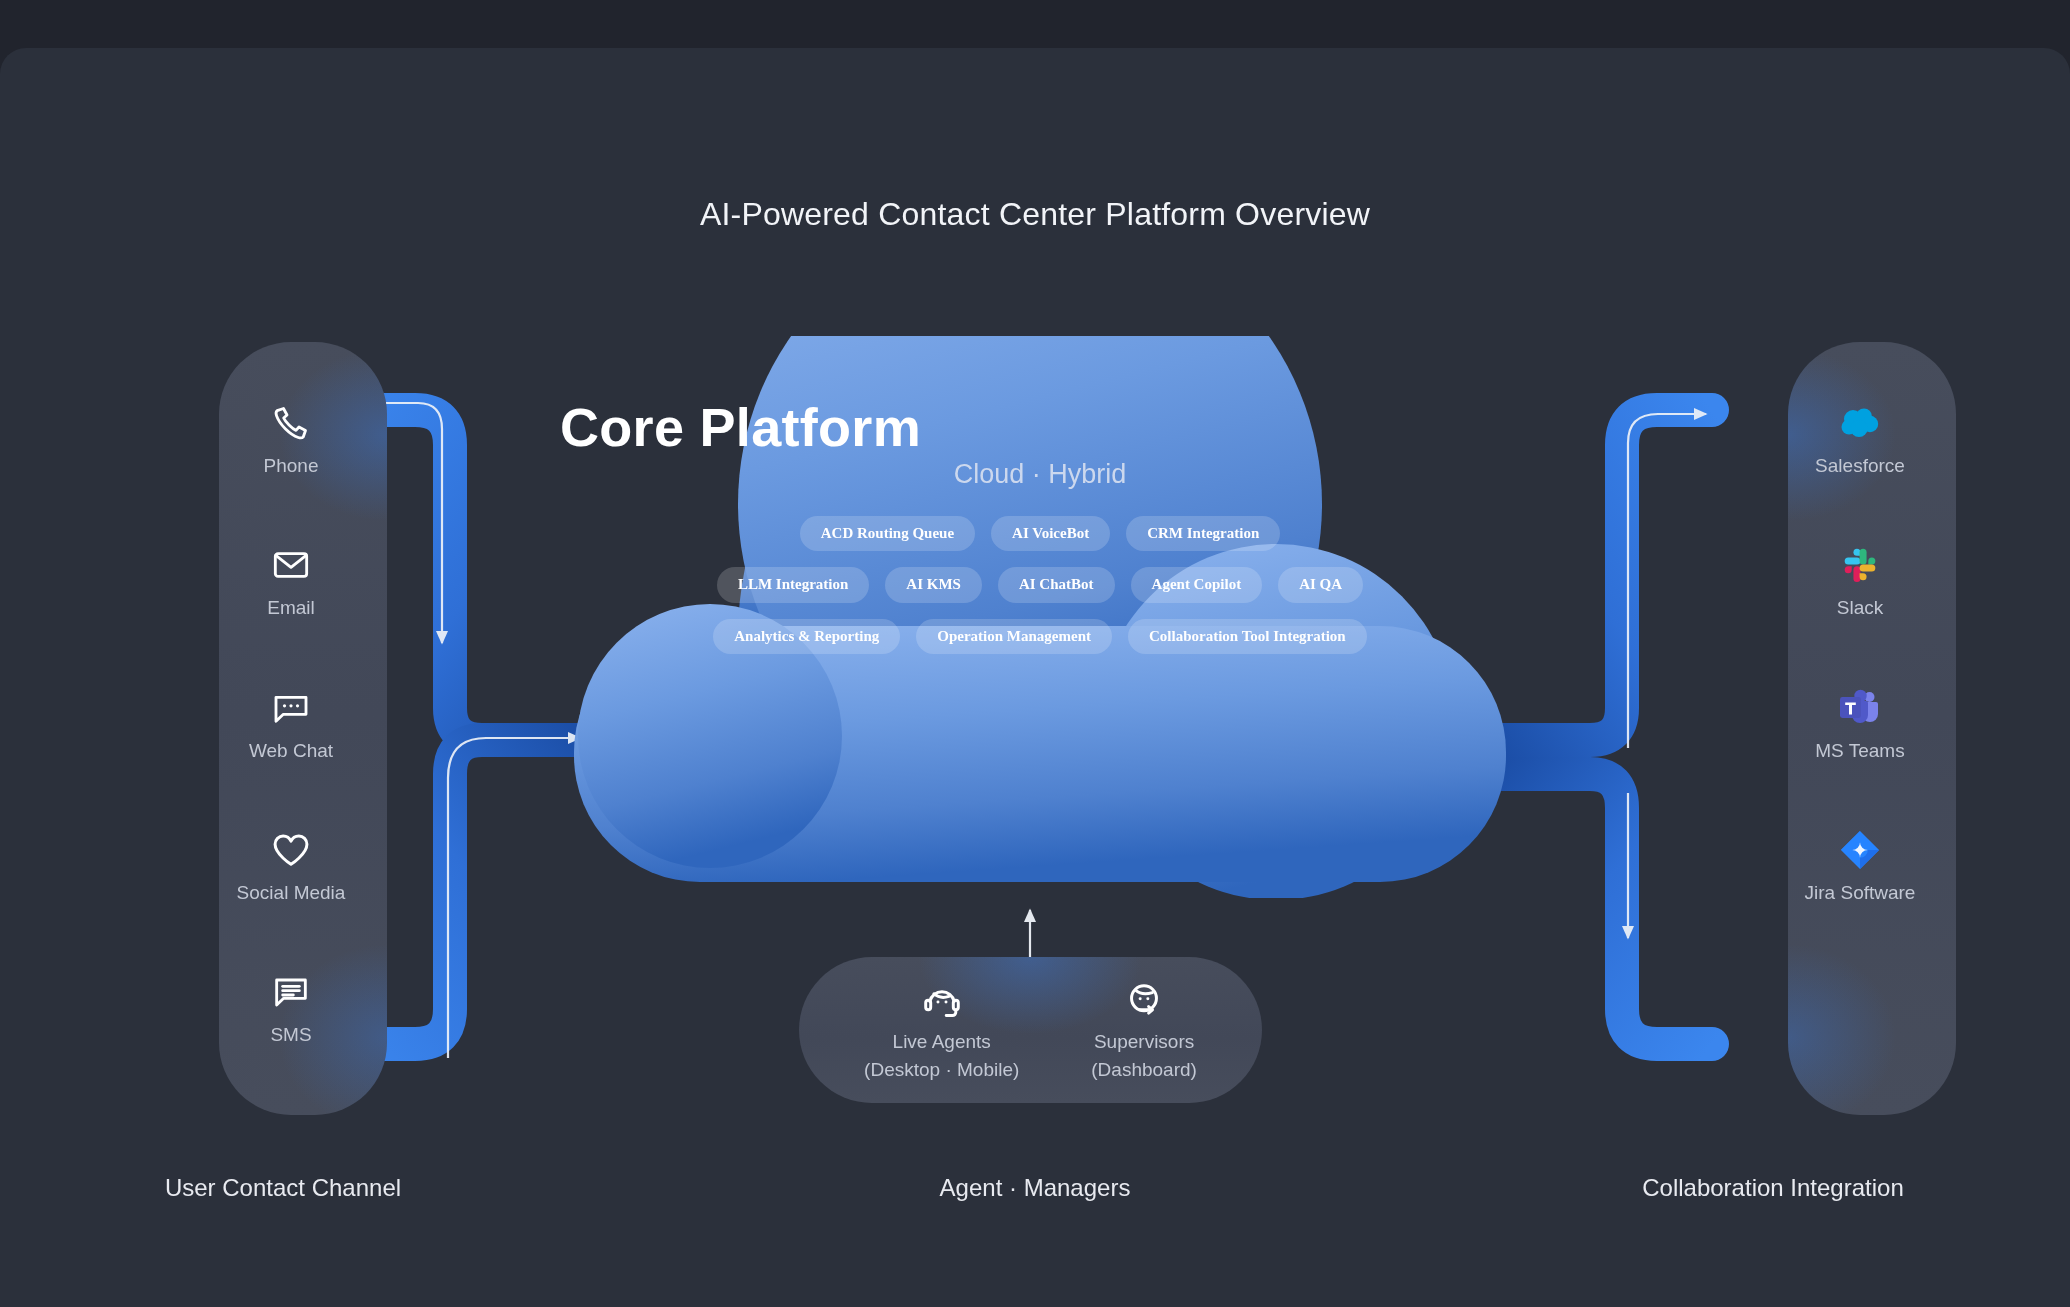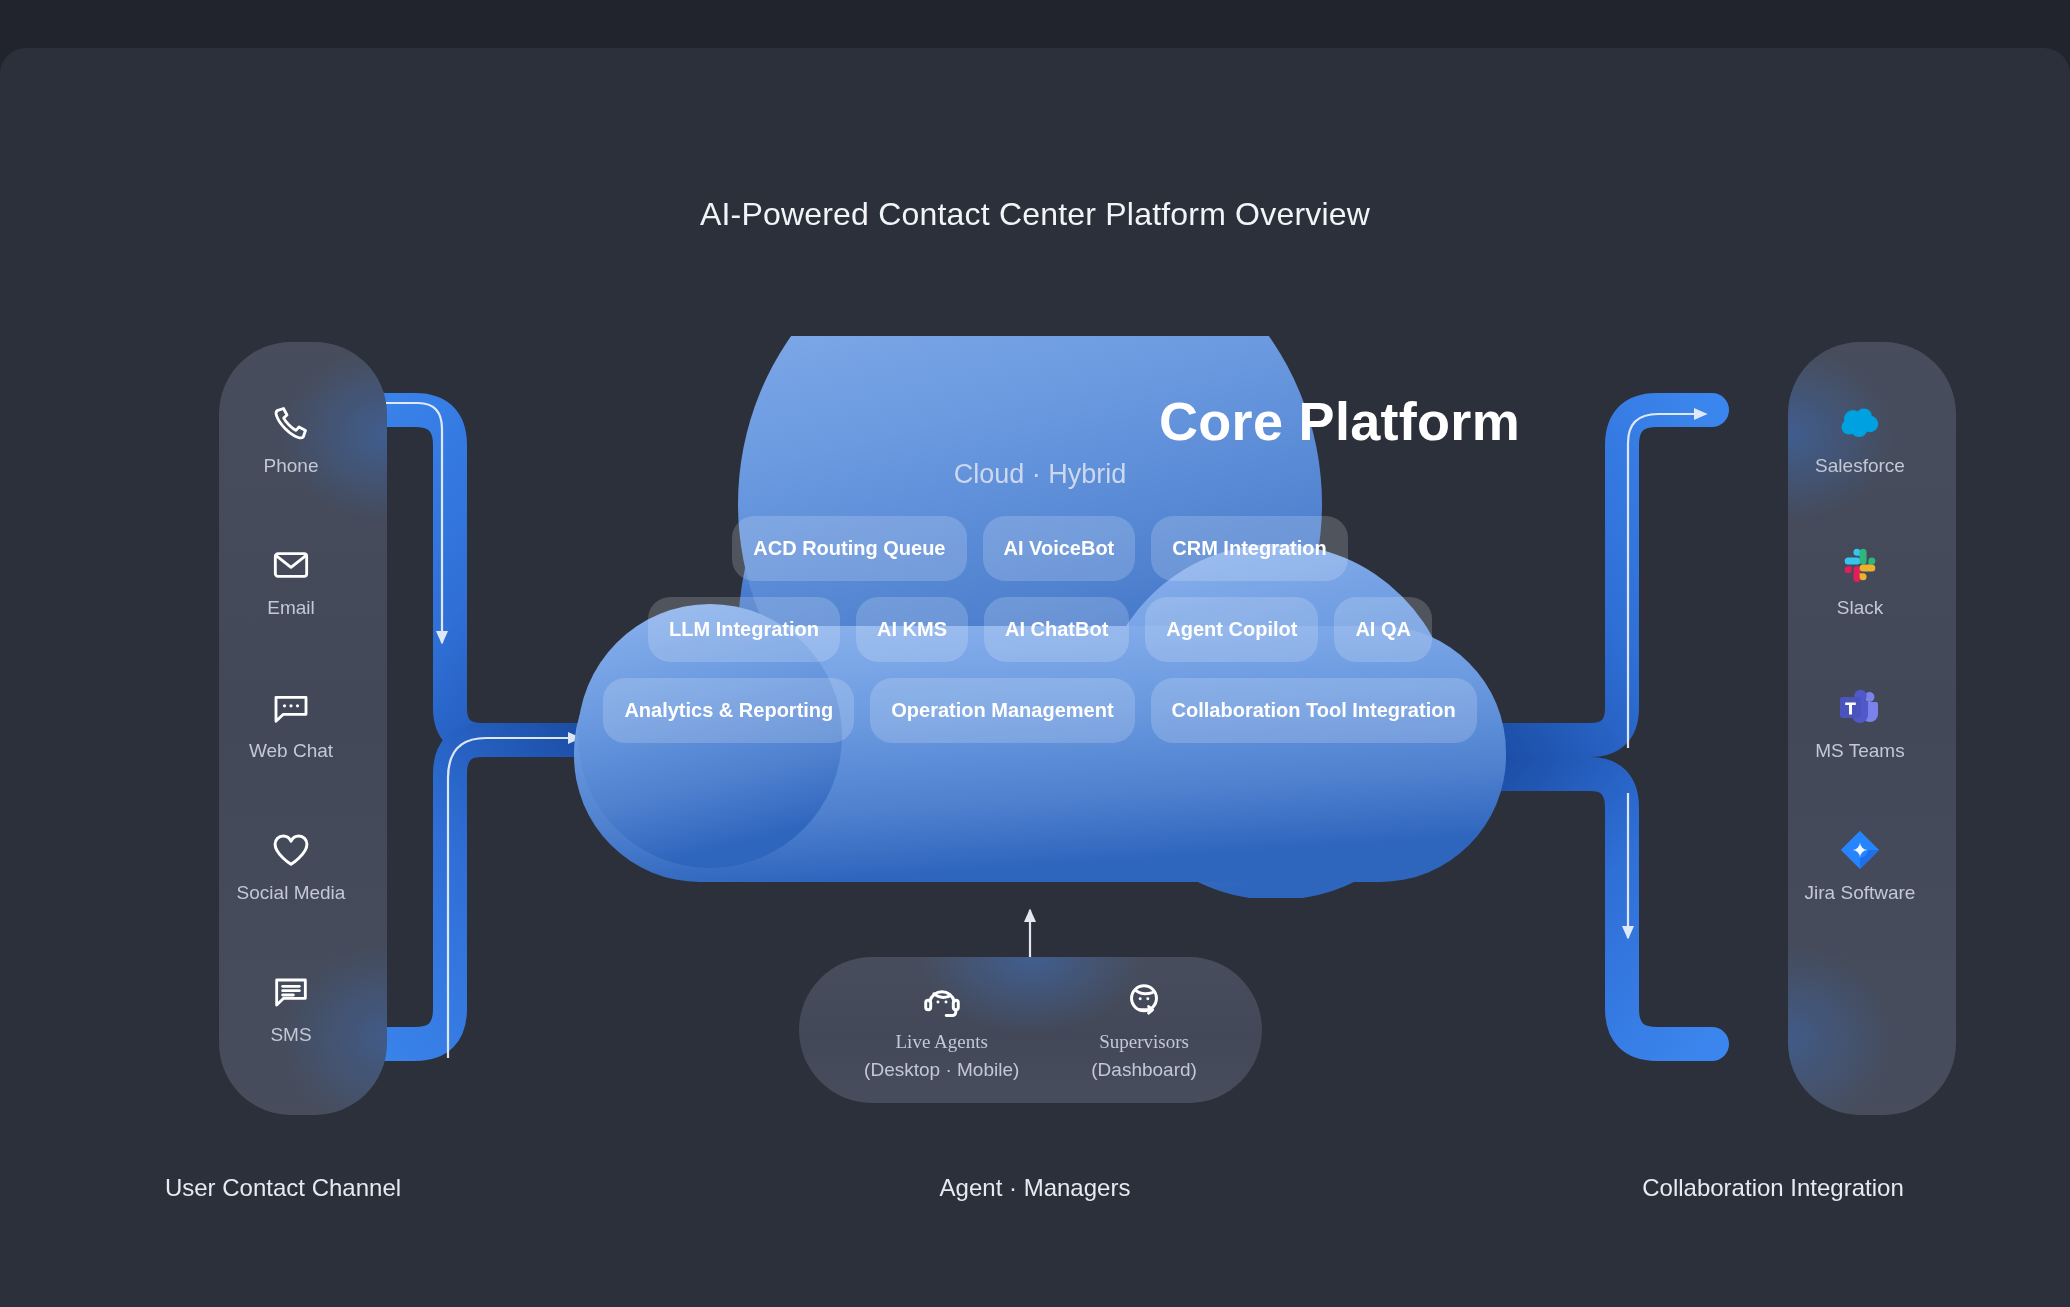--- a/index.html
+++ b/index.html
@@ -85,66 +85,67 @@
     position:absolute;
     left:560px; top:288px;
     width:960px; height:562px;
   }
   #cloud-svg{ position:absolute; left:0; top:0; }
   #cloud-content{
     position:absolute; left:0; top:0;
     width:960px; height:562px;
   }
   #cloud-title{
-    position:absolute; top:54px; left:0; width:960px;
-    text-align:right;
+    position:absolute; top:60px; left:0; width:960px;
+    text-align:left;
     font-size:54px; font-weight:bold;
     color:#ffffff;
     letter-spacing:.3px;
   }
   #cloud-sub{
     position:absolute; top:123px; left:0; width:960px;
     text-align:center;
     font-size:27px;
     color:#ccd8ee;
   }
   #pill-area{
     position:absolute; top:180px; left:0; width:960px;
     display:flex; flex-direction:column; align-items:center; gap:16px;
   }
   .pill-row{ display:flex; gap:16px; justify-content:center; }
   .pill{
     background:rgba(255,255,255,.175);
     color:#ffffff;
-    font-size:20px;
+    font-size:15px;
     font-weight:bold;
     border-radius:22px;
-    padding:21px 21px;
+    padding:9px 21px;
     white-space:nowrap;
     line-height:1.15;
+    font-family:Liberation Serif, serif;
   }
 
   
   #agents-panel{
     position:absolute;
     left:799px; top:909px;
     width:463px; height:146px;
     border-radius:73px;
     background:
       radial-gradient(ellipse 160px 110px at 50% 0%, rgba(56,120,220,.40), rgba(56,120,220,0) 70%),
       linear-gradient(180deg,#474d5c 0%, #424858 55%, #474d5c 100%);
     display:flex; align-items:flex-start; justify-content:center;
     gap:72px;
     padding-top:20px;
   }
   .agent{
     display:flex; flex-direction:column; align-items:center; gap:6px;
   }
   .agent .glyph{ width:48px; height:48px; display:flex; align-items:center; justify-content:center; }
-  .agent .a1{ font-size:19px; color:#c3c8d4; white-space:nowrap;font-family:Liberation Serif, serif; }
+  .agent .a1{ font-size:19px; color:#c3c8d4; white-space:nowrap; }
   .agent .a2{ font-size:19px; color:#c3c8d4; white-space:nowrap; }
 </style>
 </head>
 <body>
 
 <div id="stage">
 
   <div id="page-title">AI-Powered Contact Center Platform Overview</div>
 
   <svg id="wires" viewBox="0 0 2070 1307">

